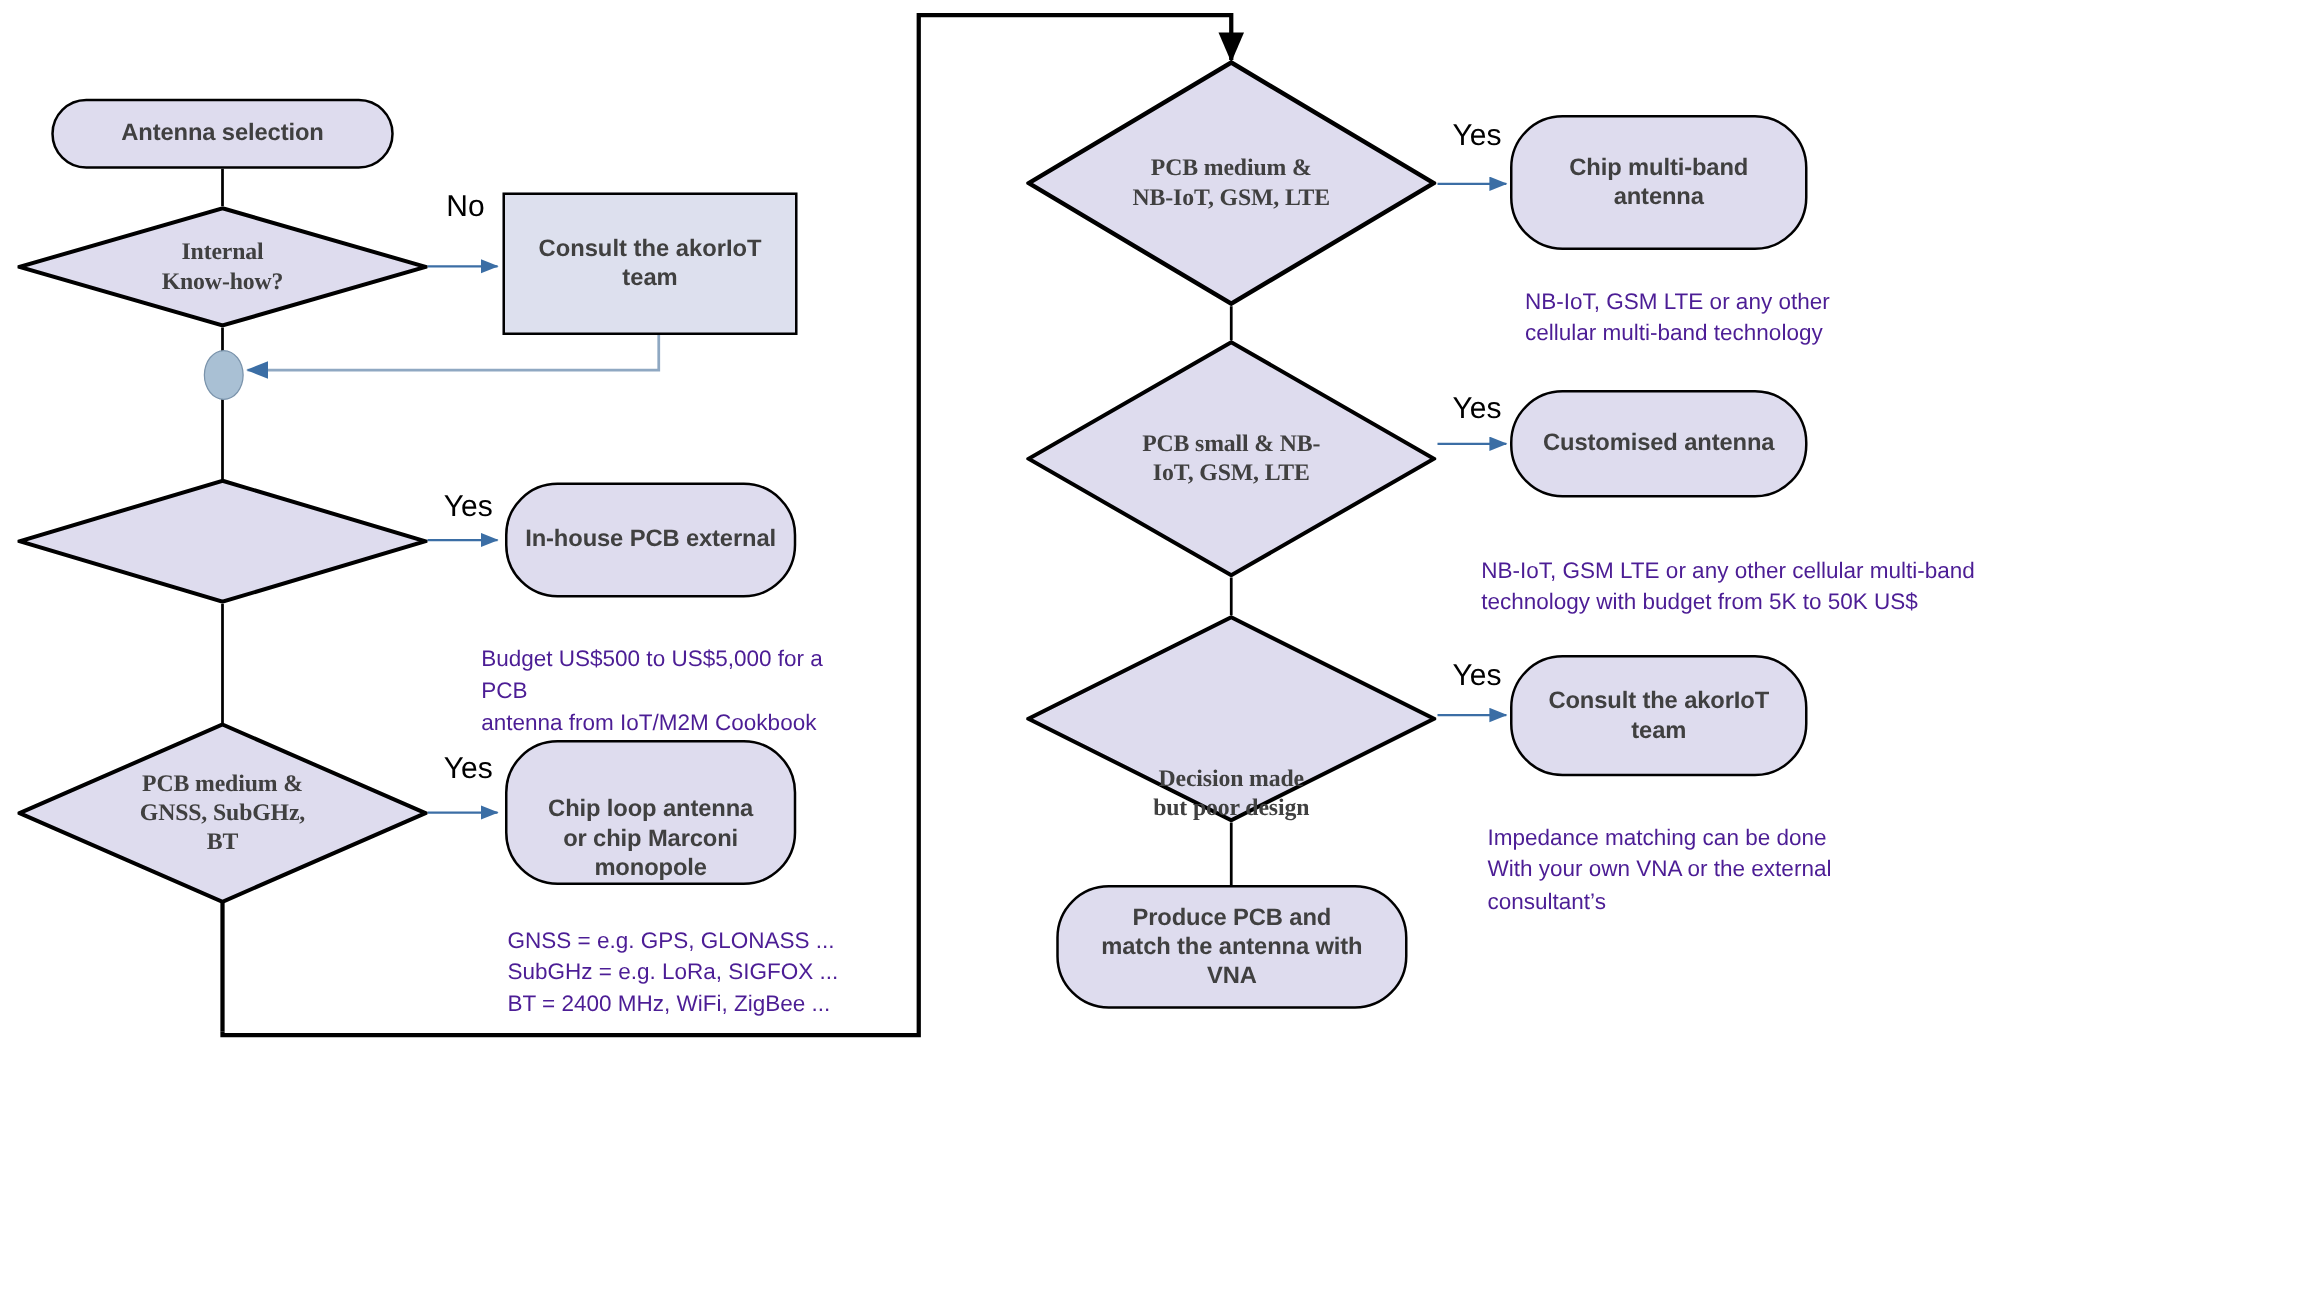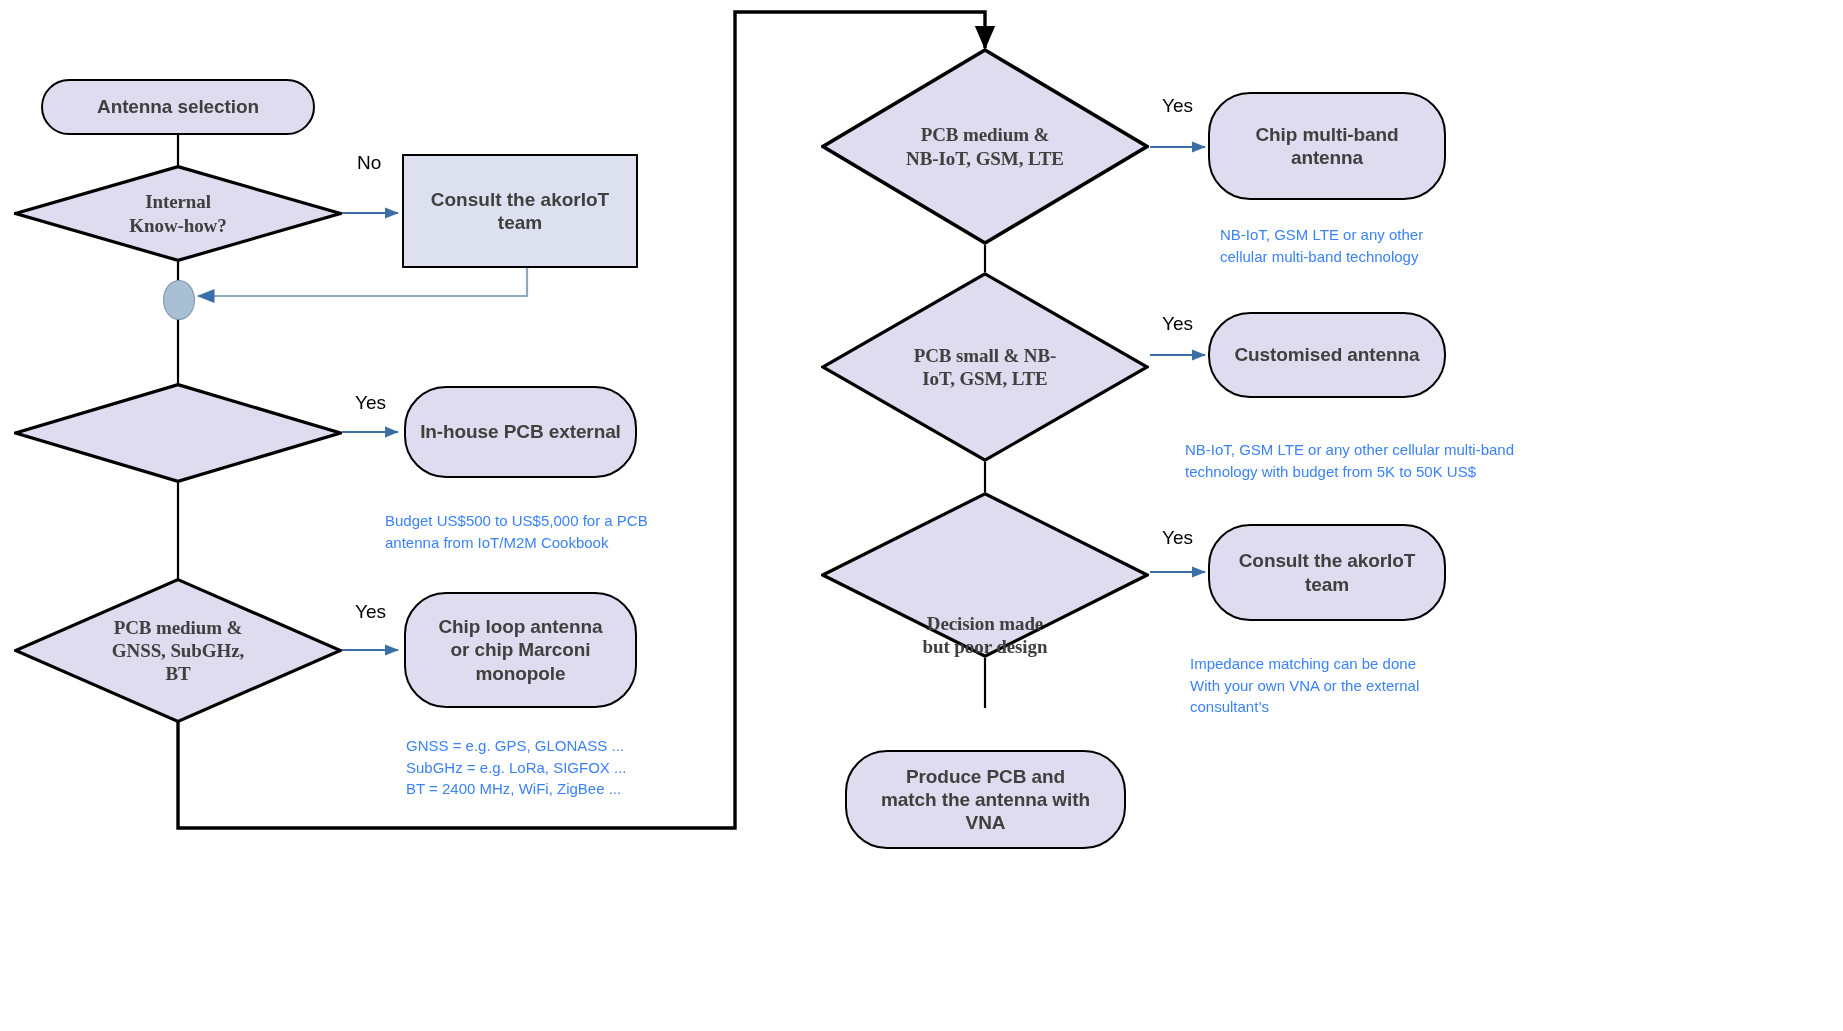--- a/index.html
+++ b/index.html
@@ -73,29 +73,29 @@
     position: absolute;
     width: 30px;
     height: 38px;
     border-radius: 50%;
     background: #a9c0d4;
     border: 1.5px solid #7a93ab;
     z-index: 4;
   }
   .edge-label {
     position: absolute;
-    font-size: 19px;
+    font-size: 24px;
     color: #000000;
     font-weight: normal;
     z-index: 4;
   }
   .caption {
     position: absolute;
-    font-size: 15px;
-    color: #3b82f6;
+    font-size: 18px;
+    color: #4c1d95;
     line-height: 1.42;
     white-space: pre-line;
     font-weight: normal;
     z-index: 4;
   }
 </style>
 </head>
 <body>
 
 <svg id="canvas" viewBox="0 0 1843 1031" xmlns="http://www.w3.org/2000/svg">
@@ -180,21 +180,21 @@
   </svg>
   <span class="dlabel">PCB medium  &amp;
 GNSS, SubGHz,
 BT</span>
 </div>
 
 <div class="edge-label" style="left:355px; top:601px;">
   <span>Yes</span>
 </div>
 
-<div class="node stadium" style="left:404px; top:592px; width:233px; height:116px;">
+<div class="node stadium" style="left:404px; top:592px; width:233px; height:116px;align-items:flex-end;">
   <span>Chip loop antenna
 or chip Marconi
 monopole</span>
 </div>
 
 <div class="caption" style="left:406px; top:714px; width:300px;">
   <span>GNSS = e.g. GPS, GLONASS ...
 SubGHz = e.g. LoRa, SIGFOX ...
 BT = 2400 MHz, WiFi, ZigBee ...</span>
 </div>
@@ -258,16 +258,16 @@
   <span>Consult the akorIoT
 team</span>
 </div>
 
 <div class="caption" style="left:1190px; top:632px; width:340px;">
   <span>Impedance matching can be done
 With your own VNA or the external
 consultant’s</span>
 </div>
 
-<div class="node stadium" style="left:845px; top:708px; width:281px; height:99px; padding:12px 16px;margin-top:42px;">
+<div class="node stadium" style="left:845px; top:708px; width:281px; height:99px; padding:12px 16px;">
   <span>Produce PCB and
 match the antenna with VNA</span>
 </div>
 
 </body></html>

